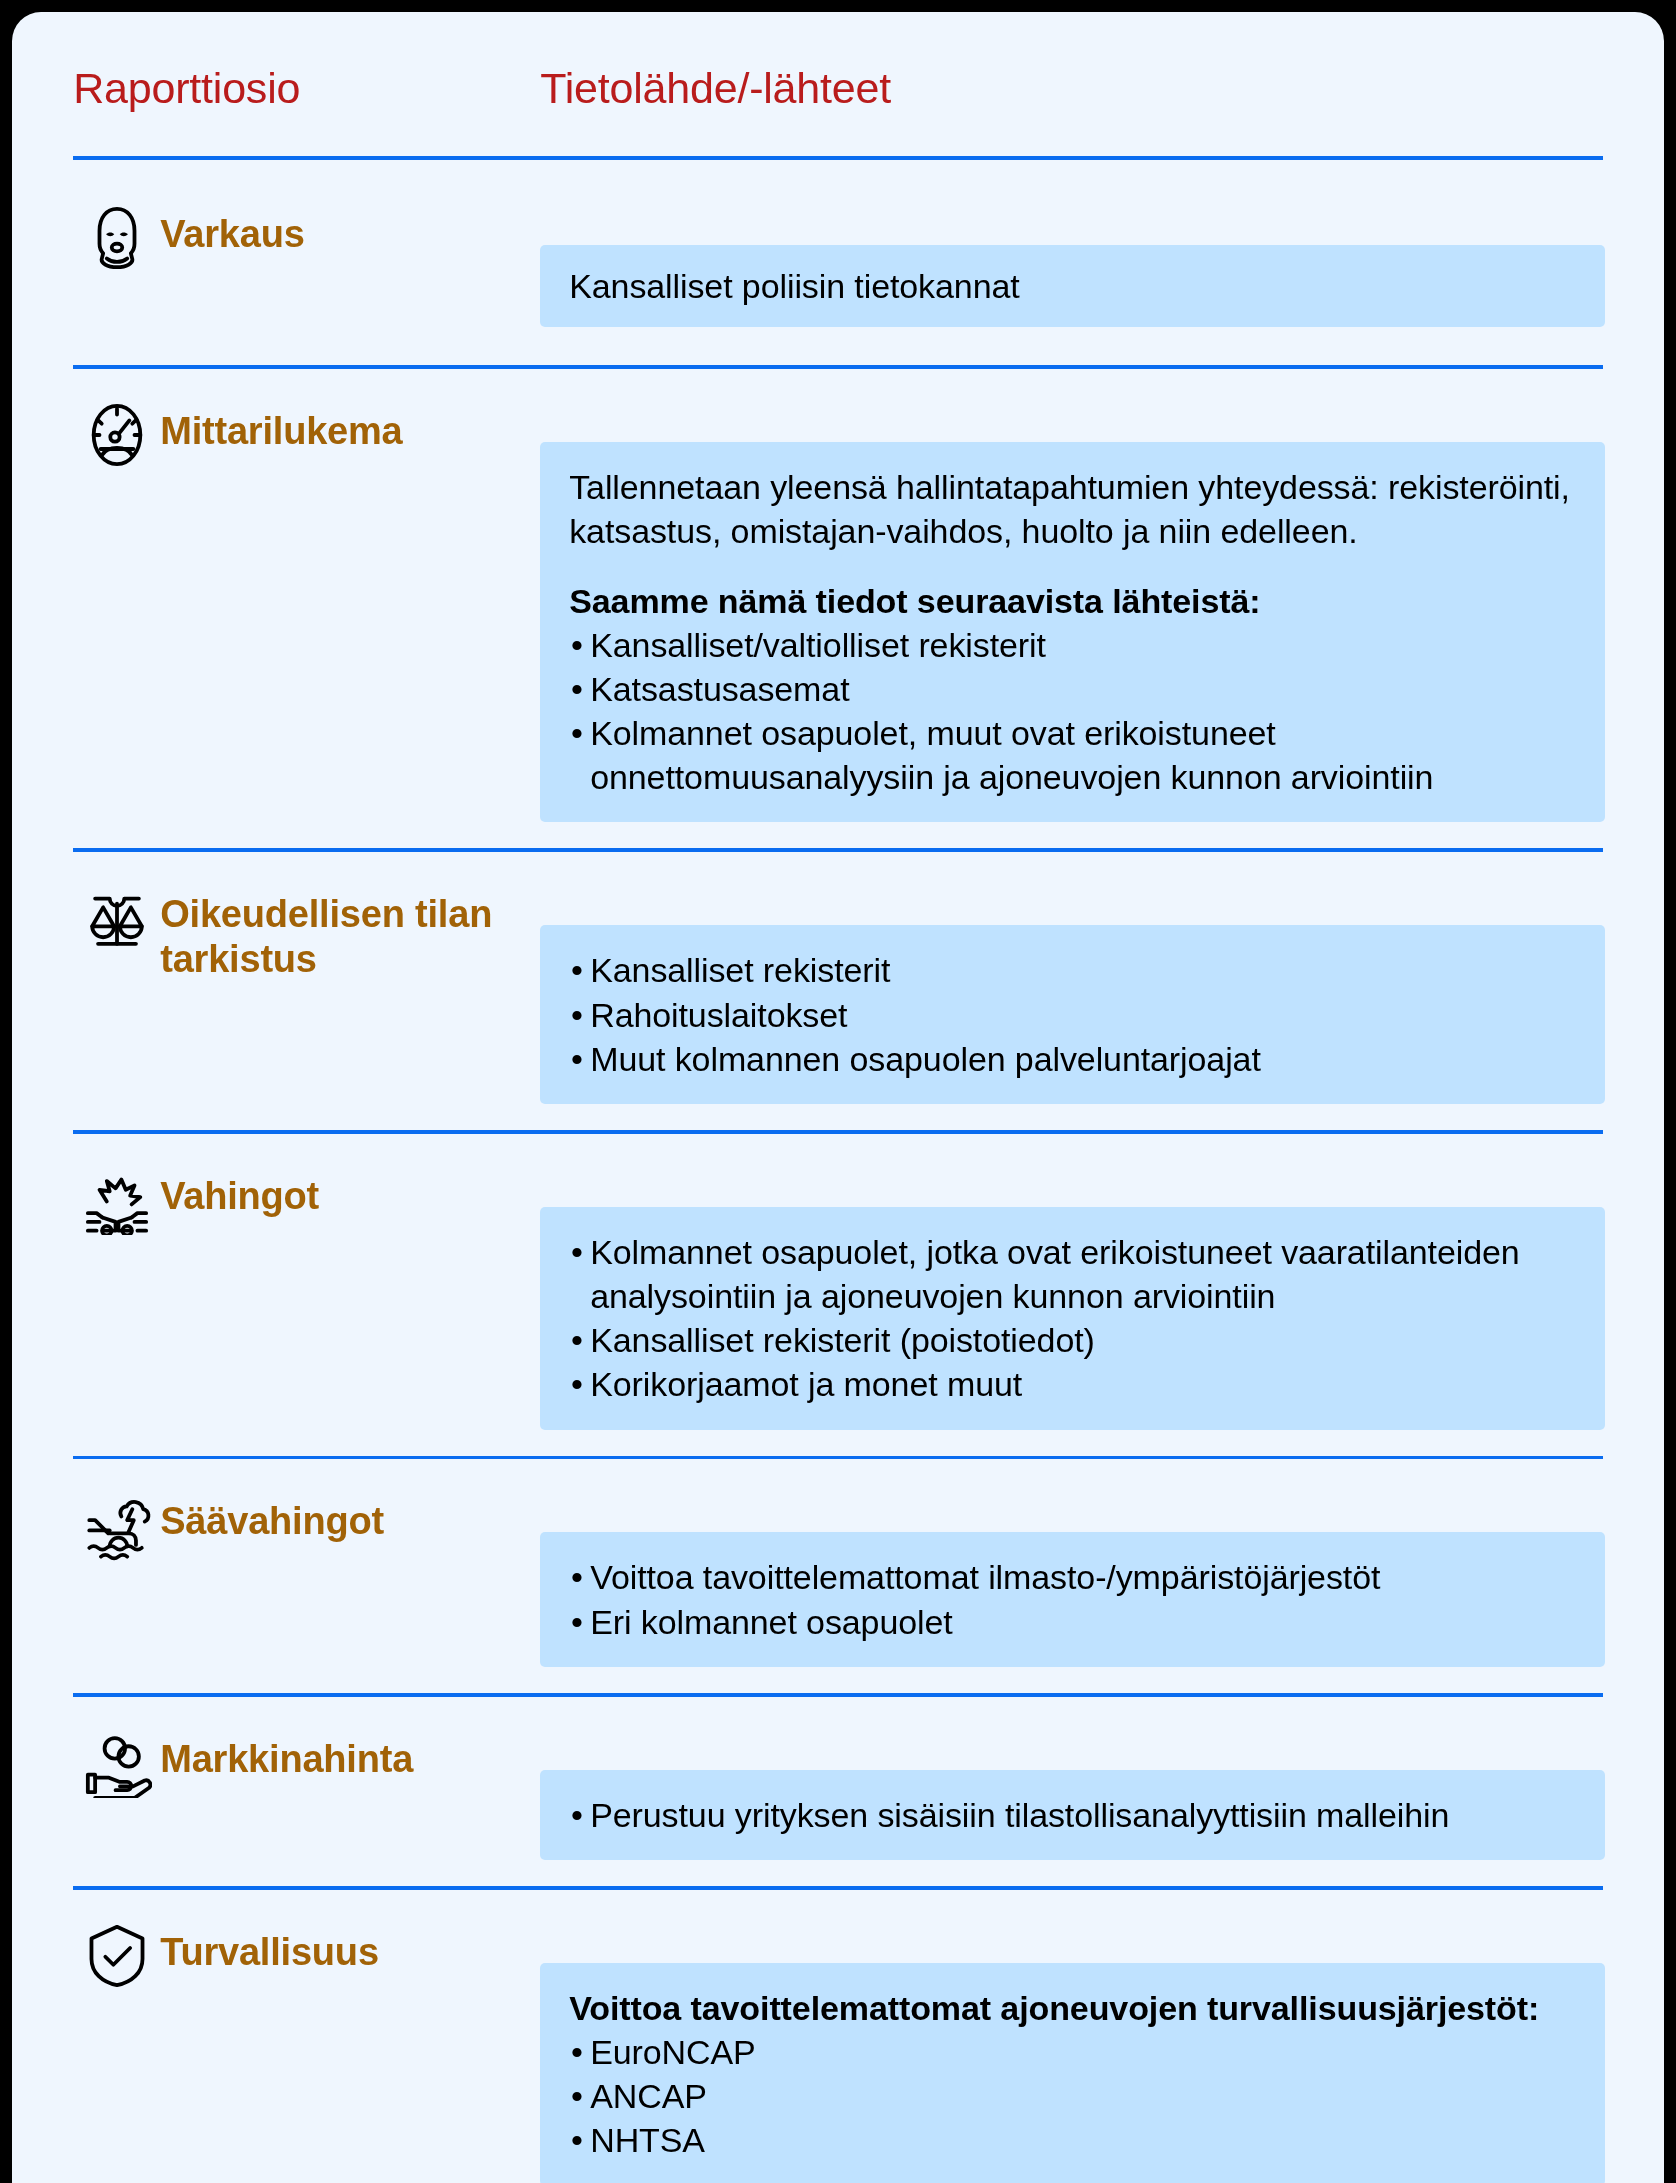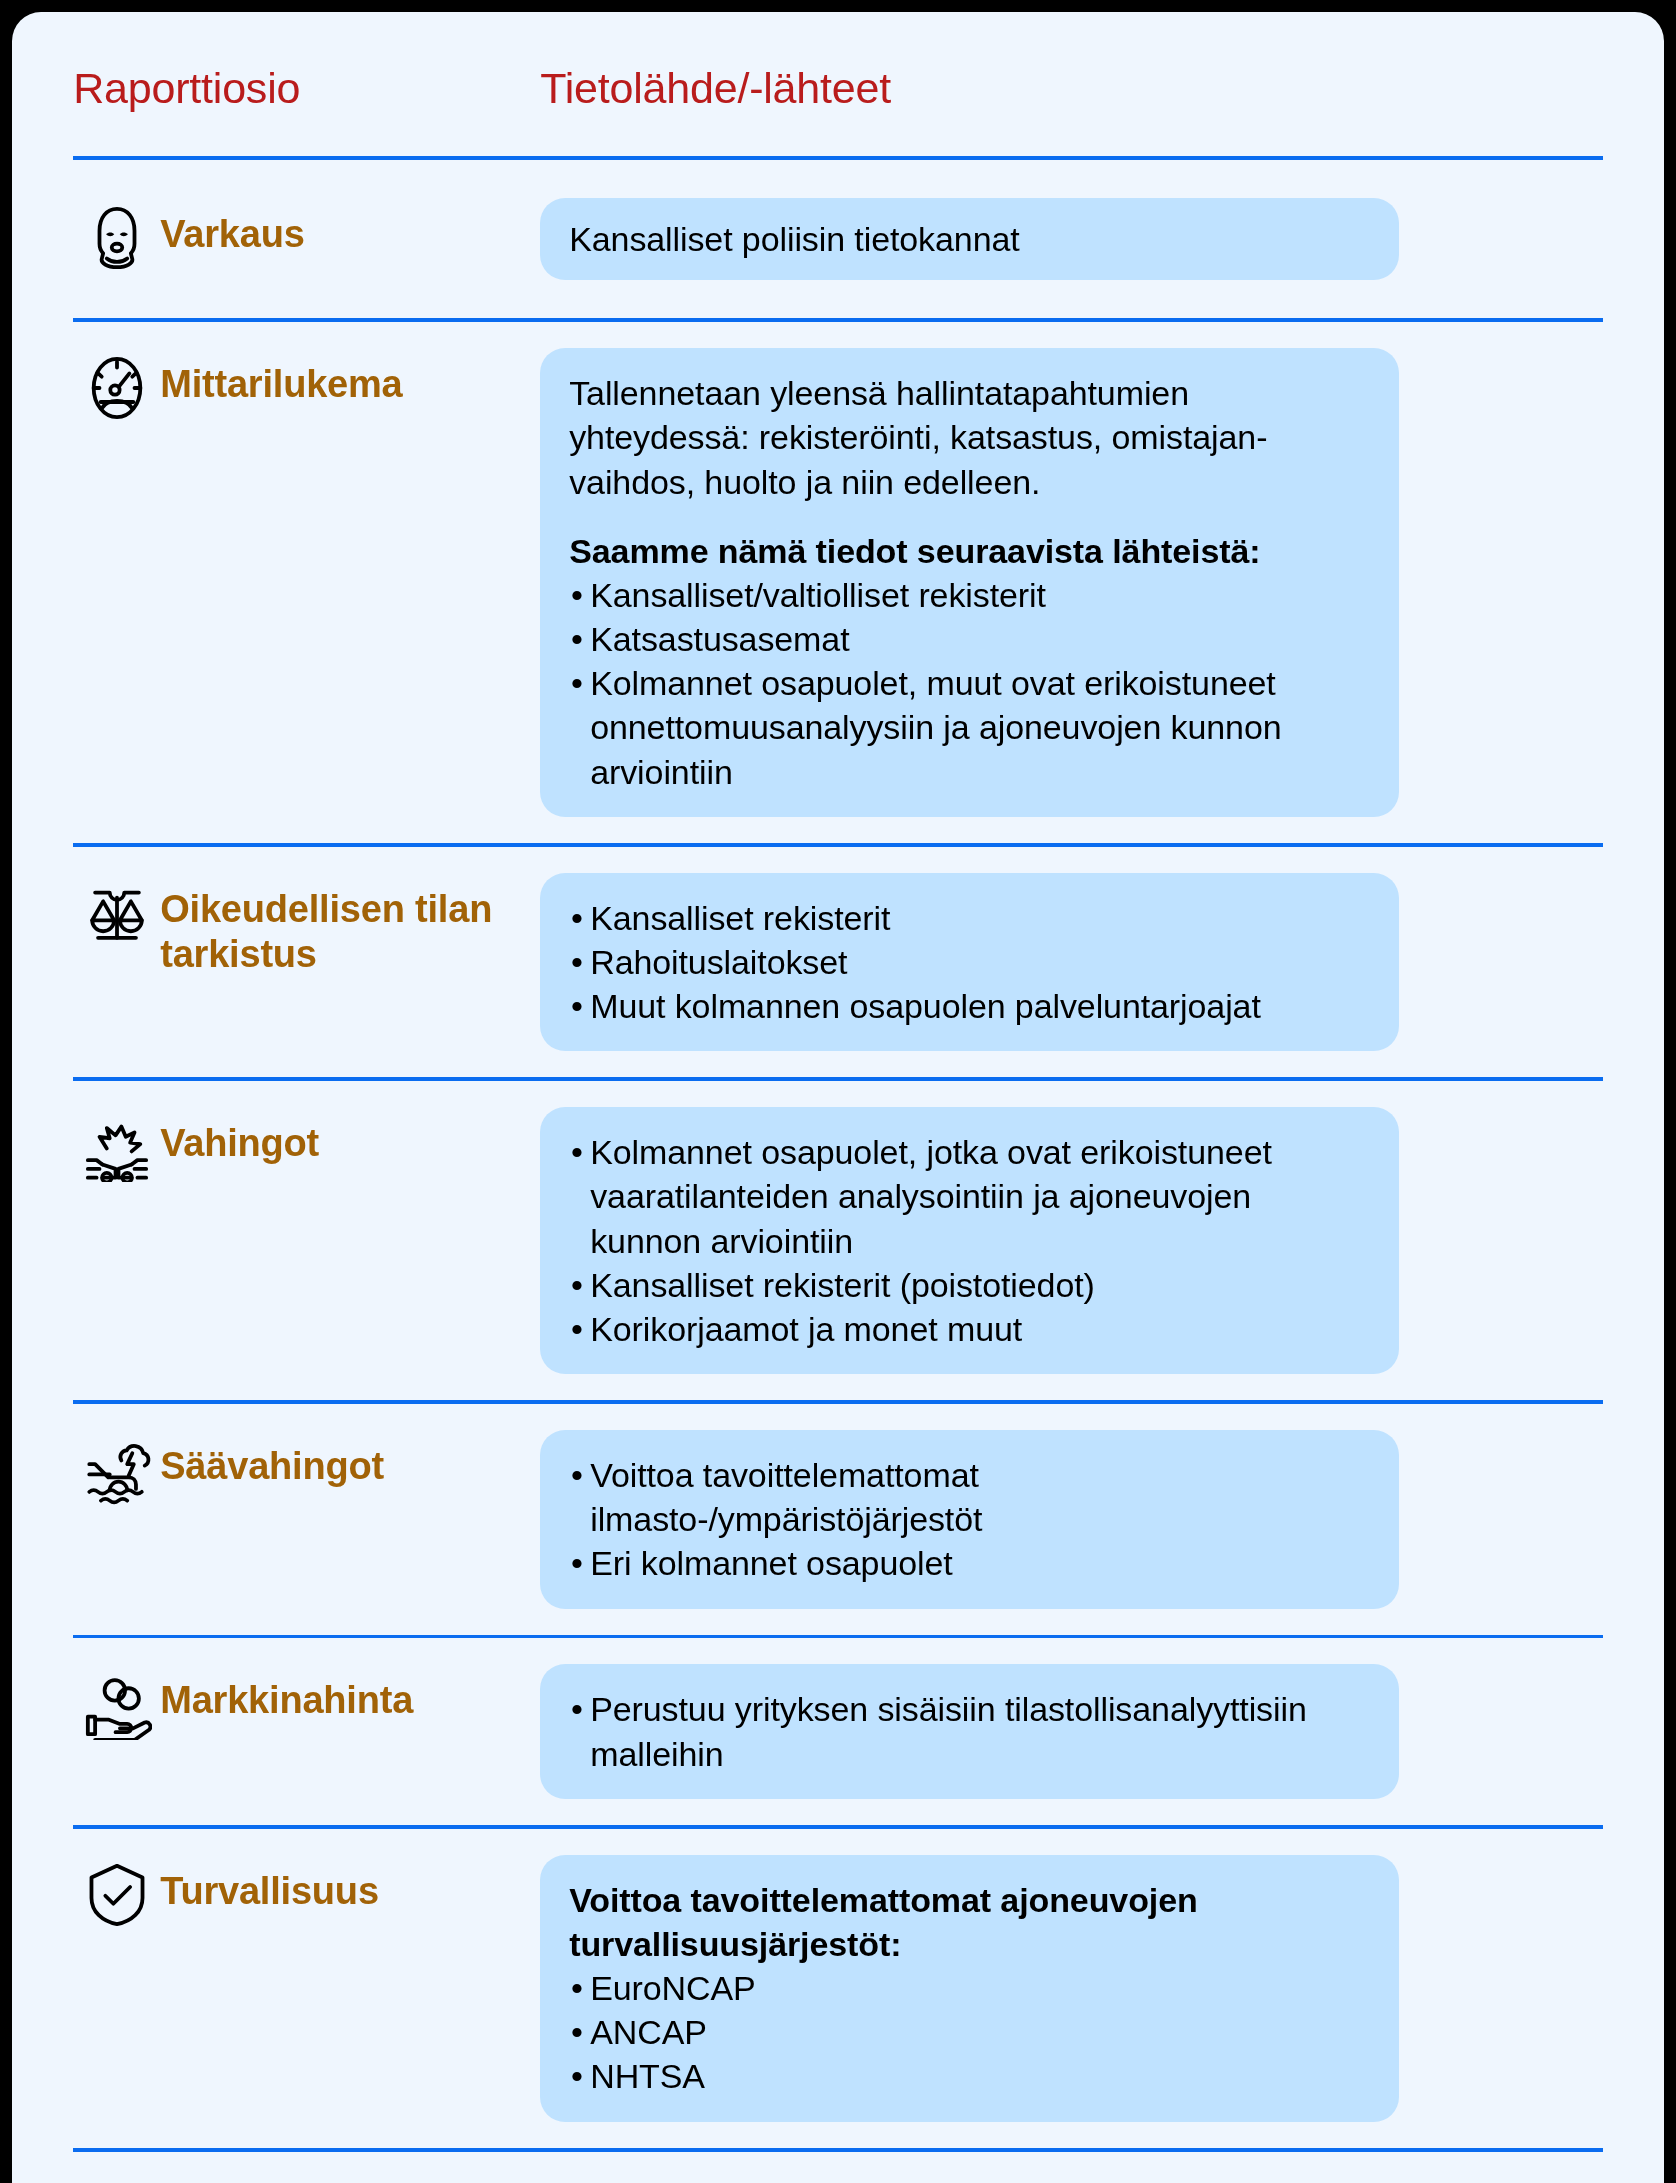--- a/index.html
+++ b/index.html
@@ -95,25 +95,26 @@
   .row-label {
     font-size: 38px;
     font-weight: 700;
     color: #a16207;
     line-height: 1.18;
     padding-top: 10.5px;
     letter-spacing: -0.2px;
   }
   .pill {
     background: #BFE2FF;
-    border-radius: 25px;
+    border-radius: 5px;
     box-sizing: border-box;
     padding: 23px 29px 23px 29px;
-    width: 859px;
+    width: 1065px;
     color: #000000;
+    margin-top: 47px;
   }
   .pill p {
     margin: 0;
     font-size: 34px;
     line-height: 1.30;
     letter-spacing: -0.1px;
   }
   .pill p.bold {
     font-weight: 700;
   }

